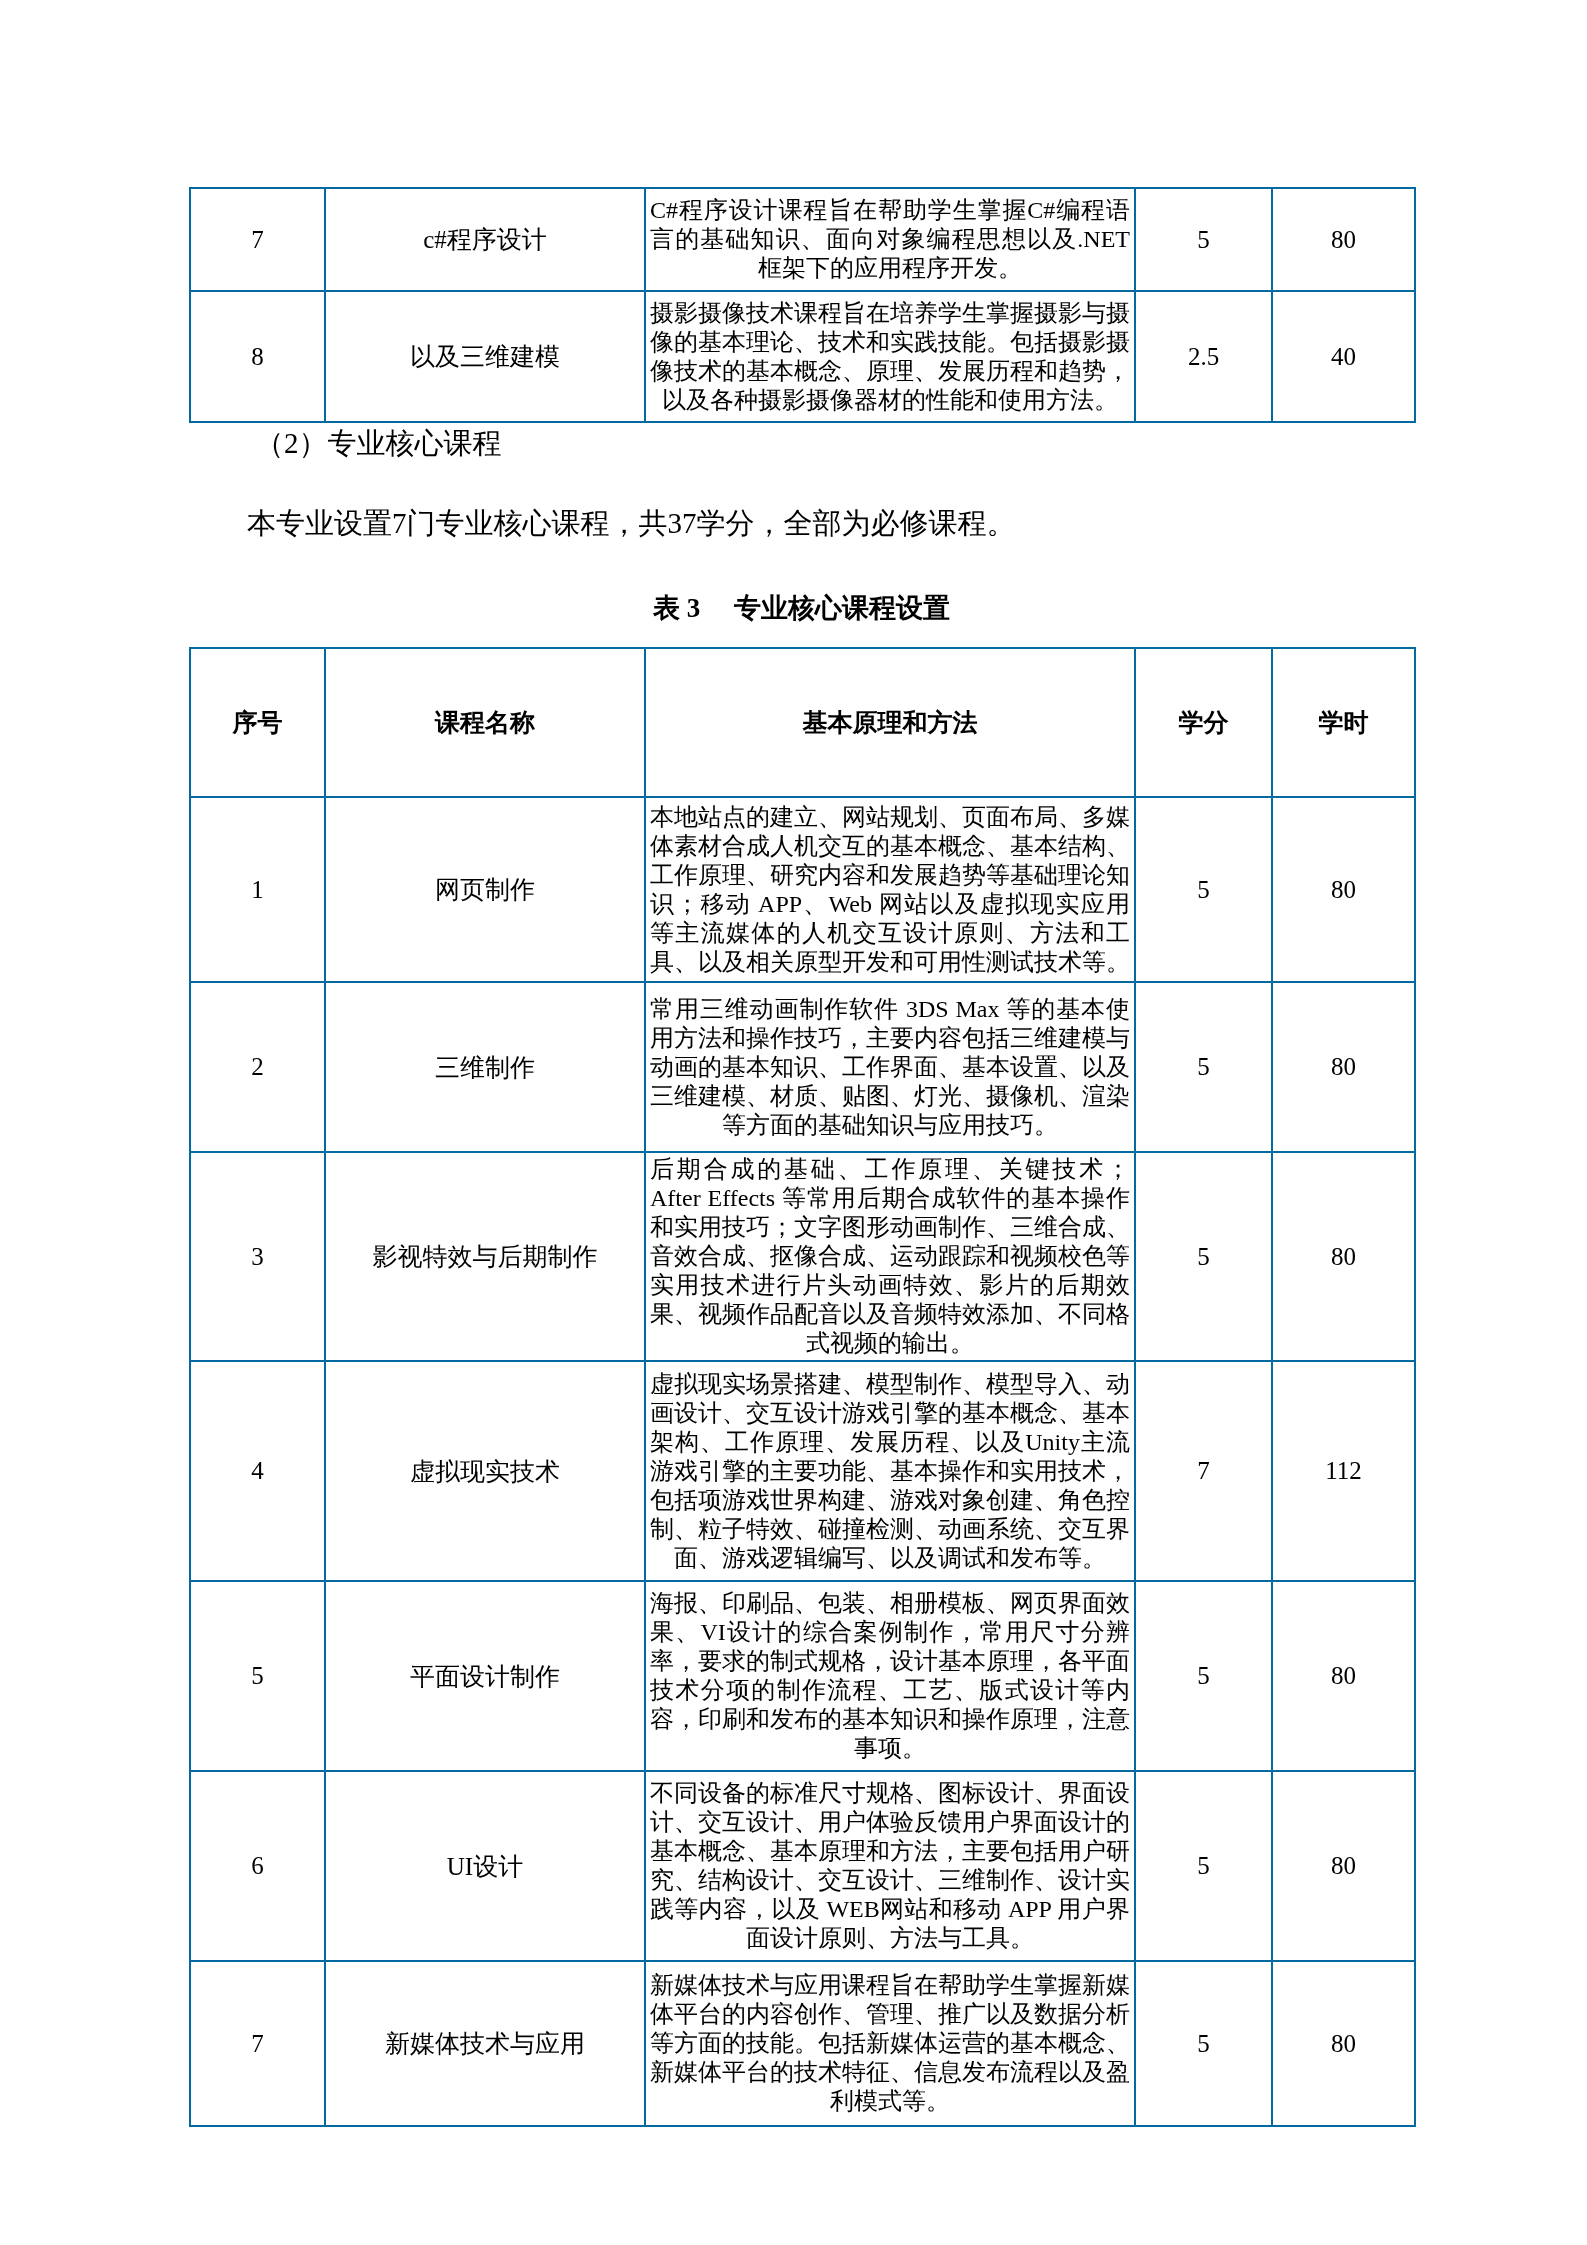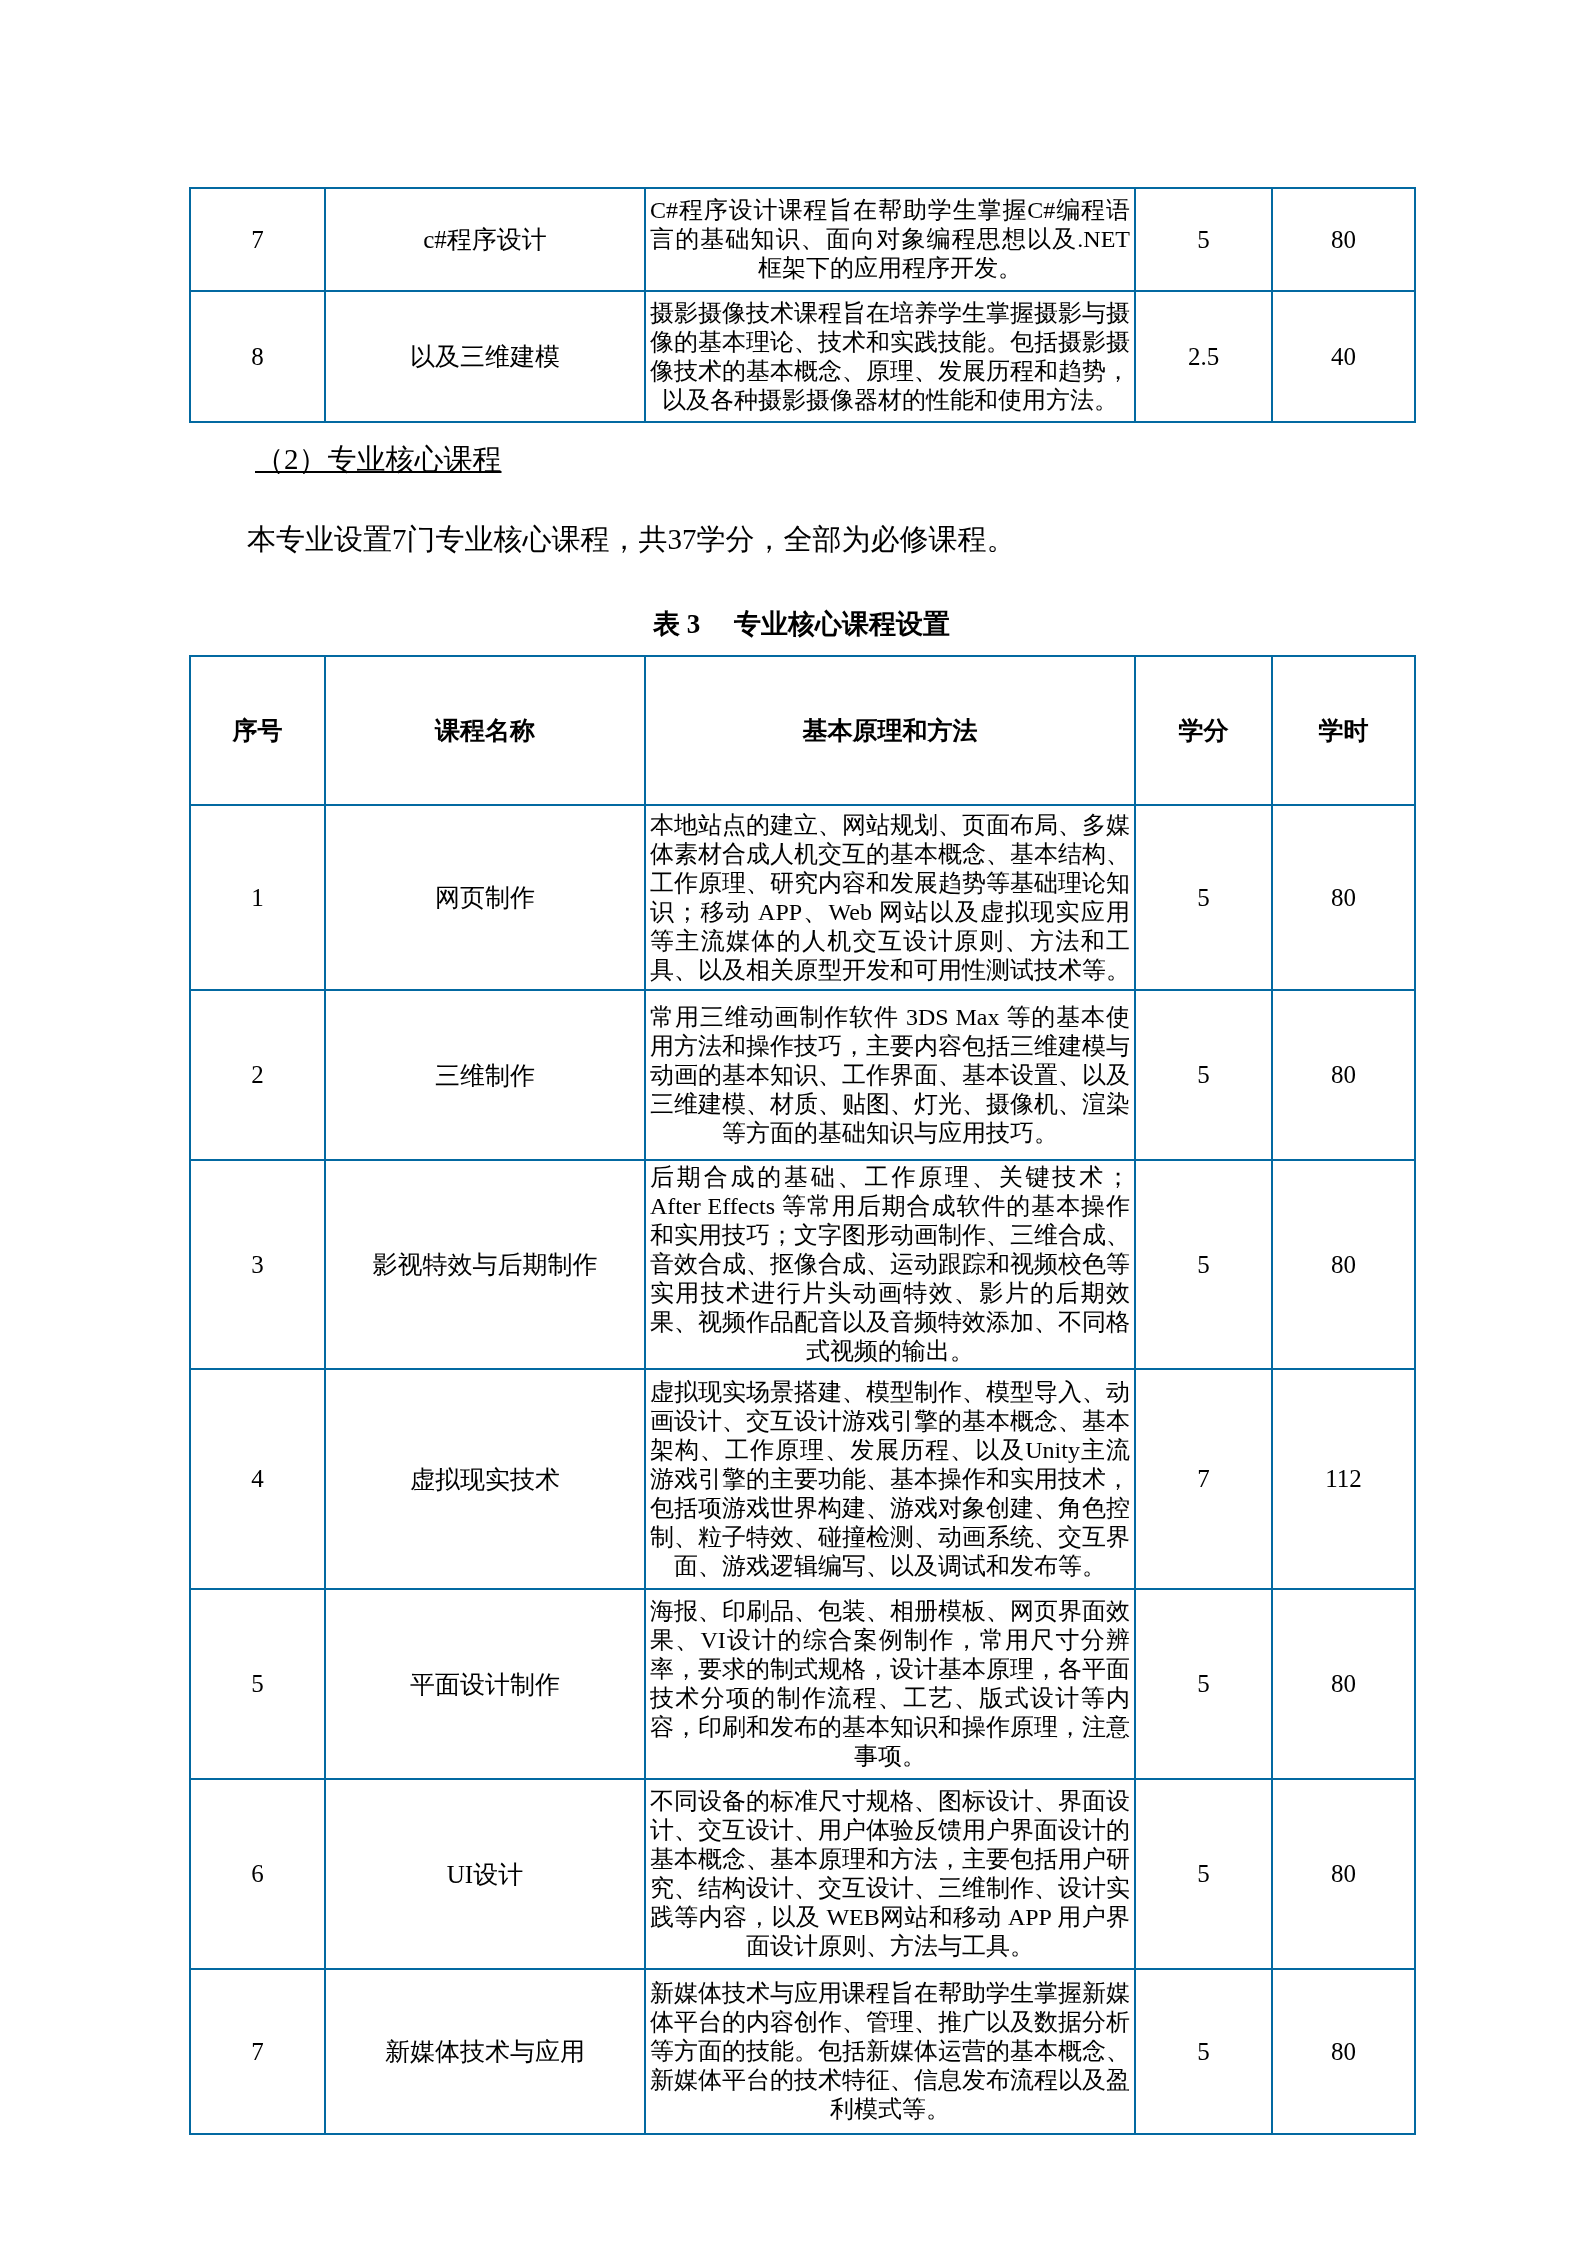--- a/index.html
+++ b/index.html
@@ -48,35 +48,33 @@
     font-size: 24px;
     line-height: 29px;
     padding: 3px 7px;
   }
   th.hdr {
     font-weight: bold;
     font-size: 25px;
     text-align: center;
   }
   .heading {
-    margin-top: 16px;
     padding-left: 66px;
     font-size: 29px;
     line-height: 40px;
-    text-decoration: underline;
   }
   .para {
     margin-top: 40px;
     padding-left: 58px;
     font-size: 29px;
     line-height: 40px;
   }
   .caption {
     margin-top: 46px;
-    margin-bottom: 12px;
+    margin-bottom: 20px;
     text-align: center;
     font-weight: bold;
     font-size: 27px;
     line-height: 38px;
   }
 </style>
 </head>
 <body>
 
 <div class="page">

